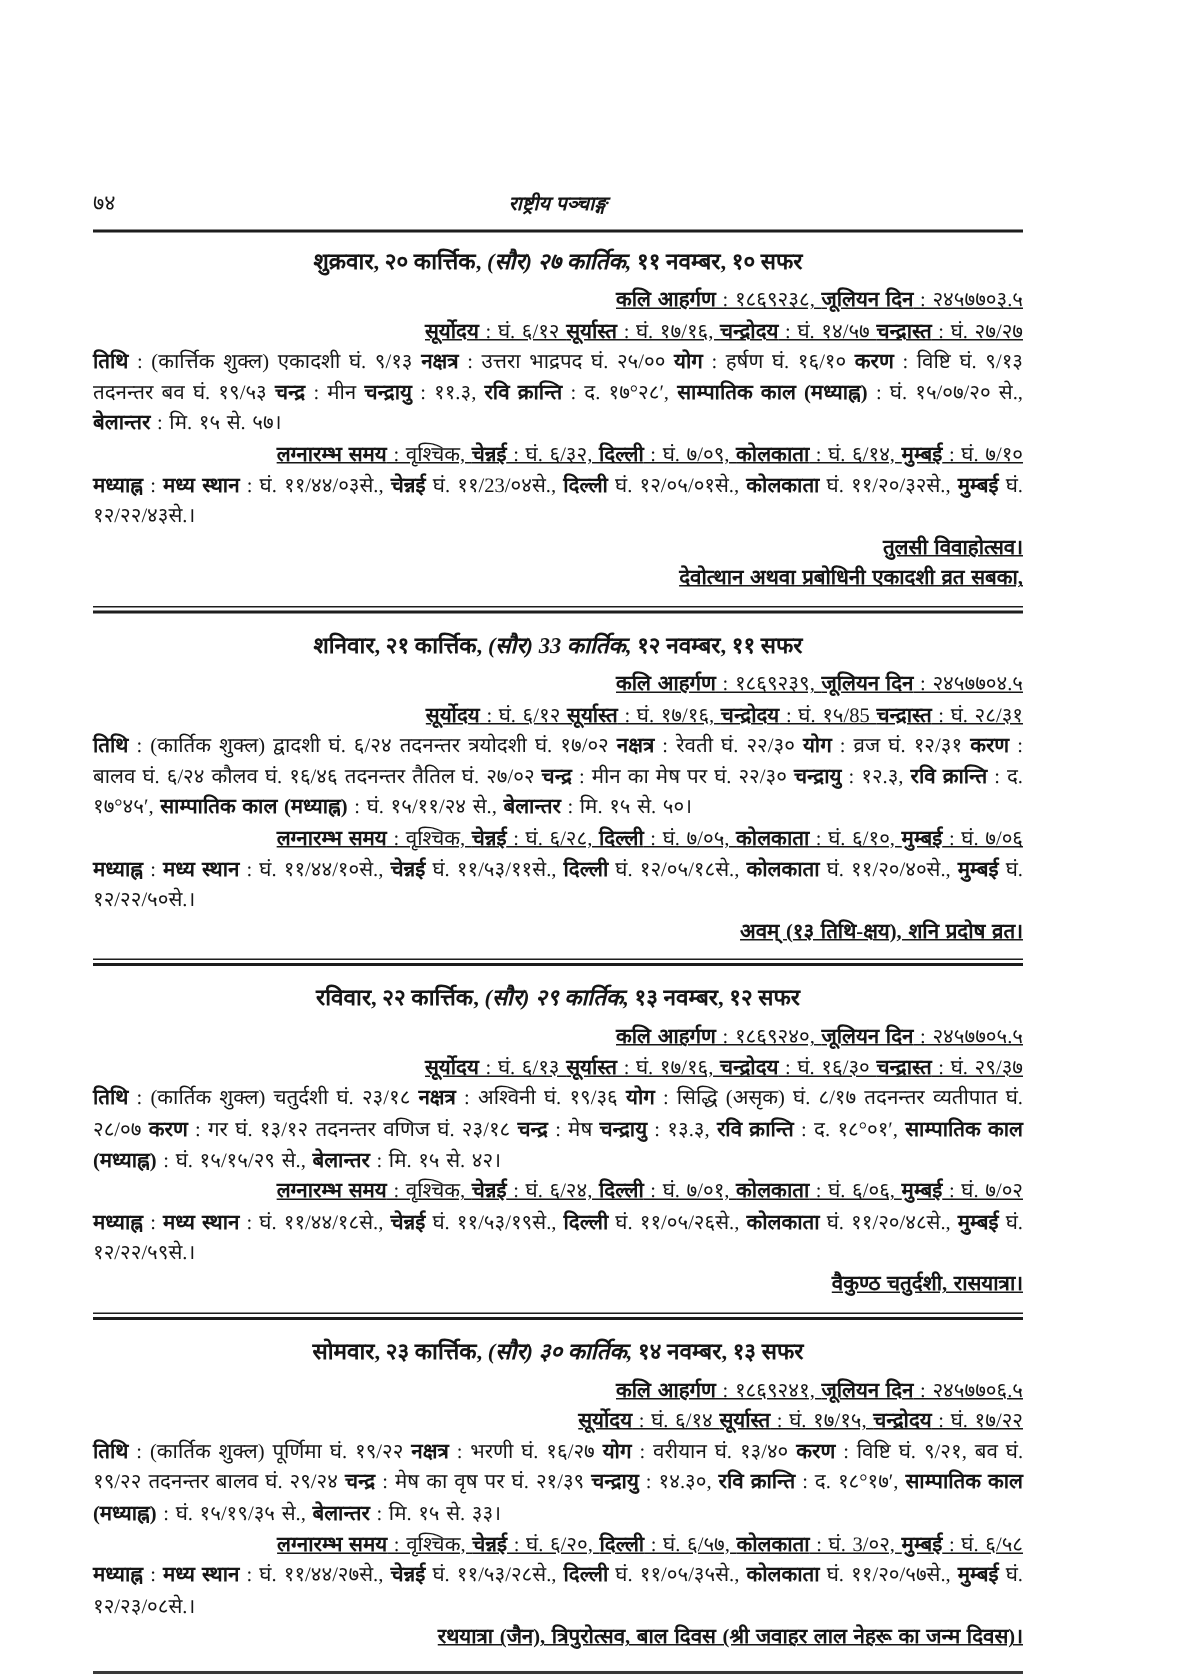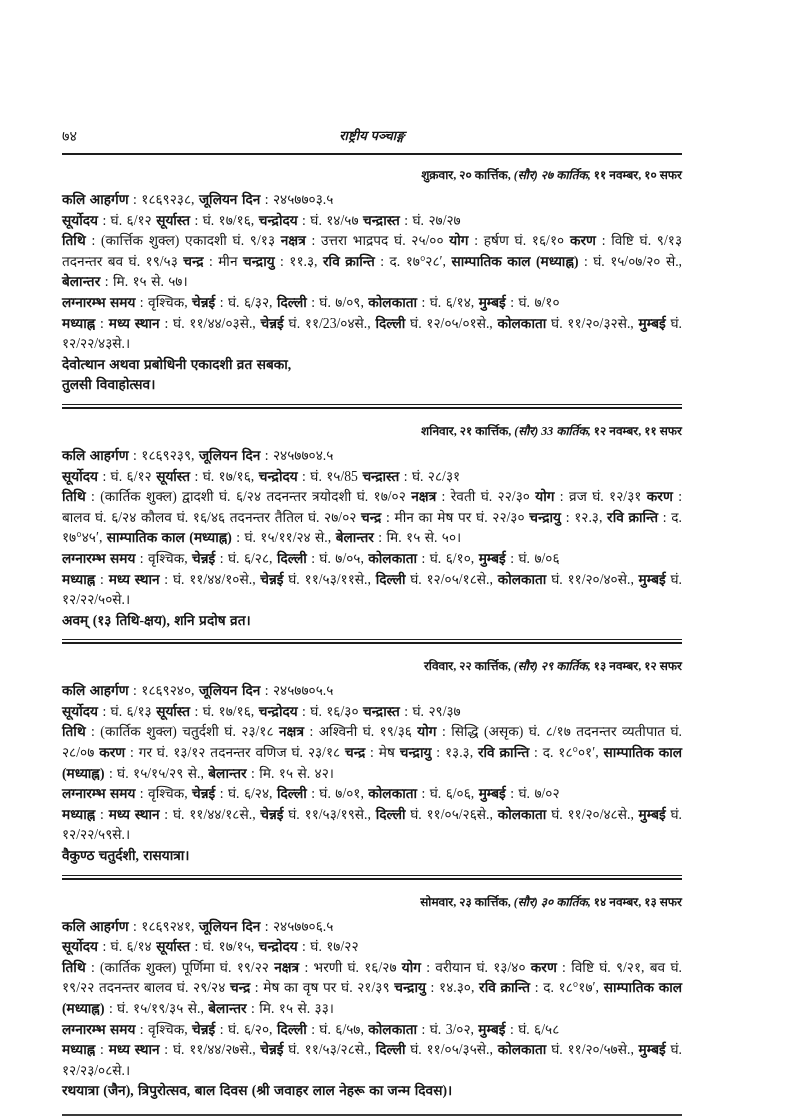--- a/index.html
+++ b/index.html
@@ -24,26 +24,26 @@
   .page-number{position:absolute;left:0;top:0;font-size:14.5px;}
   .header-title{
     flex:1;text-align:center;font-style:italic;font-weight:bold;
     font-size:13px;letter-spacing:.2px;
   }
   .header-rule{border:0;border-top:2.5px solid #1d1d1d;margin:7px 0 0 0;}
 
   
   section.day{padding:7px 0 6px 0;}
   .day-title{
-    text-align:right;font-weight:bold;font-size:12px;line-height:23px;
+    text-align:center;font-weight:bold;font-size:15px;line-height:23px;
     margin:2px 0 3px 0;
   }
   .day-title .it{font-style:italic;}
   .line{font-size:13.7px;line-height:20.6px;word-spacing:1px;}
-  .align-center{text-align:left;}
+  .align-center{text-align:right;text-decoration:underline;}
   .align-justify{text-align:justify;text-align-last:left;}
   .line b{font-weight:bold;}
   .it{font-style:italic;}
   .section-divider{
     height:2px;
     border-top:1.4px solid #1d1d1d;
     border-bottom:2.2px solid #1d1d1d;
     margin:2px 0;
   }
   .bottom-rule{border:0;border-top:2.6px solid #3a3a3a;margin:6px 0 0 0;}
@@ -58,22 +58,22 @@
   </div>
   <hr class="header-rule">
   <div id="sections-root">
       <section class="day">
         <div class="day-title"><b>शुक्रवार, २० कार्त्तिक, </b><b class="it">(सौर) २७ कार्तिक,</b><b> ११ नवम्बर, १० सफर</b></div>
         <div class="line align-center"><b>कलि आहर्गण</b><span> : १८६९२३८, </span><b>जूलियन दिन</b><span> : २४५७७०३.५</span></div>
         <div class="line align-center"><b>सूर्योदय</b><span> : घं. ६/१२ </span><b>सूर्यास्त</b><span> : घं. १७/१६, </span><b>चन्द्रोदय</b><span> : घं. १४/५७ </span><b>चन्द्रास्त</b><span> : घं. २७/२७</span></div>
         <div class="line align-justify"><b>तिथि</b><span> : (कार्त्तिक शुक्ल) एकादशी घं. ९/१३ </span><b>नक्षत्र</b><span> : उत्तरा भाद्रपद घं. २५/०० </span><b>योग</b><span> : हर्षण घं. १६/१० </span><b>करण</b><span> : विष्टि घं. ९/१३ तदनन्तर बव घं. १९/५३ </span><b>चन्द्र</b><span> : मीन </span><b>चन्द्रायु</b><span> : ११.३, </span><b>रवि क्रान्ति</b><span> : द. १७°२८′, </span><b>साम्पातिक काल (मध्याह्न)</b><span> : घं. १५/०७/२० से., </span><b>बेलान्तर</b><span> : मि. १५ से. ५७।</span></div>
         <div class="line align-center"><b>लग्नारम्भ समय</b><span> : वृश्चिक, </span><b>चेन्नई</b><span> : घं. ६/३२, </span><b>दिल्ली</b><span> : घं. ७/०९, </span><b>कोलकाता</b><span> : घं. ६/१४, </span><b>मुम्बई</b><span> : घं. ७/१०</span></div>
         <div class="line align-justify"><b>मध्याह्न</b><span> : </span><b>मध्य स्थान</b><span> : घं. ११/४४/०३से., </span><b>चेन्नई</b><span> घं. ११/23/०४से., </span><b>दिल्ली</b><span> घं. १२/०५/०१से., </span><b>कोलकाता</b><span> घं. ११/२०/३२से., </span><b>मुम्बई</b><span> घं. १२/२२/४३से.।</span></div>
+        <div class="line align-center"><b>तुलसी विवाहोत्सव।</b></div>
         <div class="line align-center"><b>देवोत्थान अथवा प्रबोधिनी एकादशी व्रत सबका,</b></div>
-        <div class="line align-center"><b>तुलसी विवाहोत्सव।</b></div>
       </section>
       <div class="section-divider"></div>
       <section class="day">
         <div class="day-title"><b>शनिवार, २१ कार्त्तिक, </b><b class="it">(सौर) 33 कार्तिक,</b><b> १२ नवम्बर, ११ सफर</b></div>
         <div class="line align-center"><b>कलि आहर्गण</b><span> : १८६९२३९, </span><b>जूलियन दिन</b><span> : २४५७७०४.५</span></div>
         <div class="line align-center"><b>सूर्योदय</b><span> : घं. ६/१२ </span><b>सूर्यास्त</b><span> : घं. १७/१६, </span><b>चन्द्रोदय</b><span> : घं. १५/85 </span><b>चन्द्रास्त</b><span> : घं. २८/३१</span></div>
         <div class="line align-justify"><b>तिथि</b><span> : (कार्तिक शुक्ल) द्वादशी घं. ६/२४ तदनन्तर त्रयोदशी घं. १७/०२ </span><b>नक्षत्र</b><span> : रेवती घं. २२/३० </span><b>योग</b><span> : व्रज घं. १२/३१ </span><b>करण</b><span> : बालव घं. ६/२४ कौलव घं. १६/४६ तदनन्तर तैतिल घं. २७/०२ </span><b>चन्द्र</b><span> : मीन का मेष पर घं. २२/३० </span><b>चन्द्रायु</b><span> : १२.३, </span><b>रवि क्रान्ति</b><span> : द. १७°४५′, </span><b>साम्पातिक काल (मध्याह्न)</b><span> : घं. १५/११/२४ से., </span><b>बेलान्तर</b><span> : मि. १५ से. ५०।</span></div>
         <div class="line align-center"><b>लग्नारम्भ समय</b><span> : वृश्चिक, </span><b>चेन्नई</b><span> : घं. ६/२८, </span><b>दिल्ली</b><span> : घं. ७/०५, </span><b>कोलकाता</b><span> : घं. ६/१०, </span><b>मुम्बई</b><span> : घं. ७/०६</span></div>
         <div class="line align-justify"><b>मध्याह्न</b><span> : </span><b>मध्य स्थान</b><span> : घं. ११/४४/१०से., </span><b>चेन्नई</b><span> घं. ११/५३/११से., </span><b>दिल्ली</b><span> घं. १२/०५/१८से., </span><b>कोलकाता</b><span> घं. ११/२०/४०से., </span><b>मुम्बई</b><span> घं. १२/२२/५०से.।</span></div>
         <div class="line align-center"><b>अवम् (१३ तिथि-क्षय), शनि प्रदोष व्रत।</b></div>

